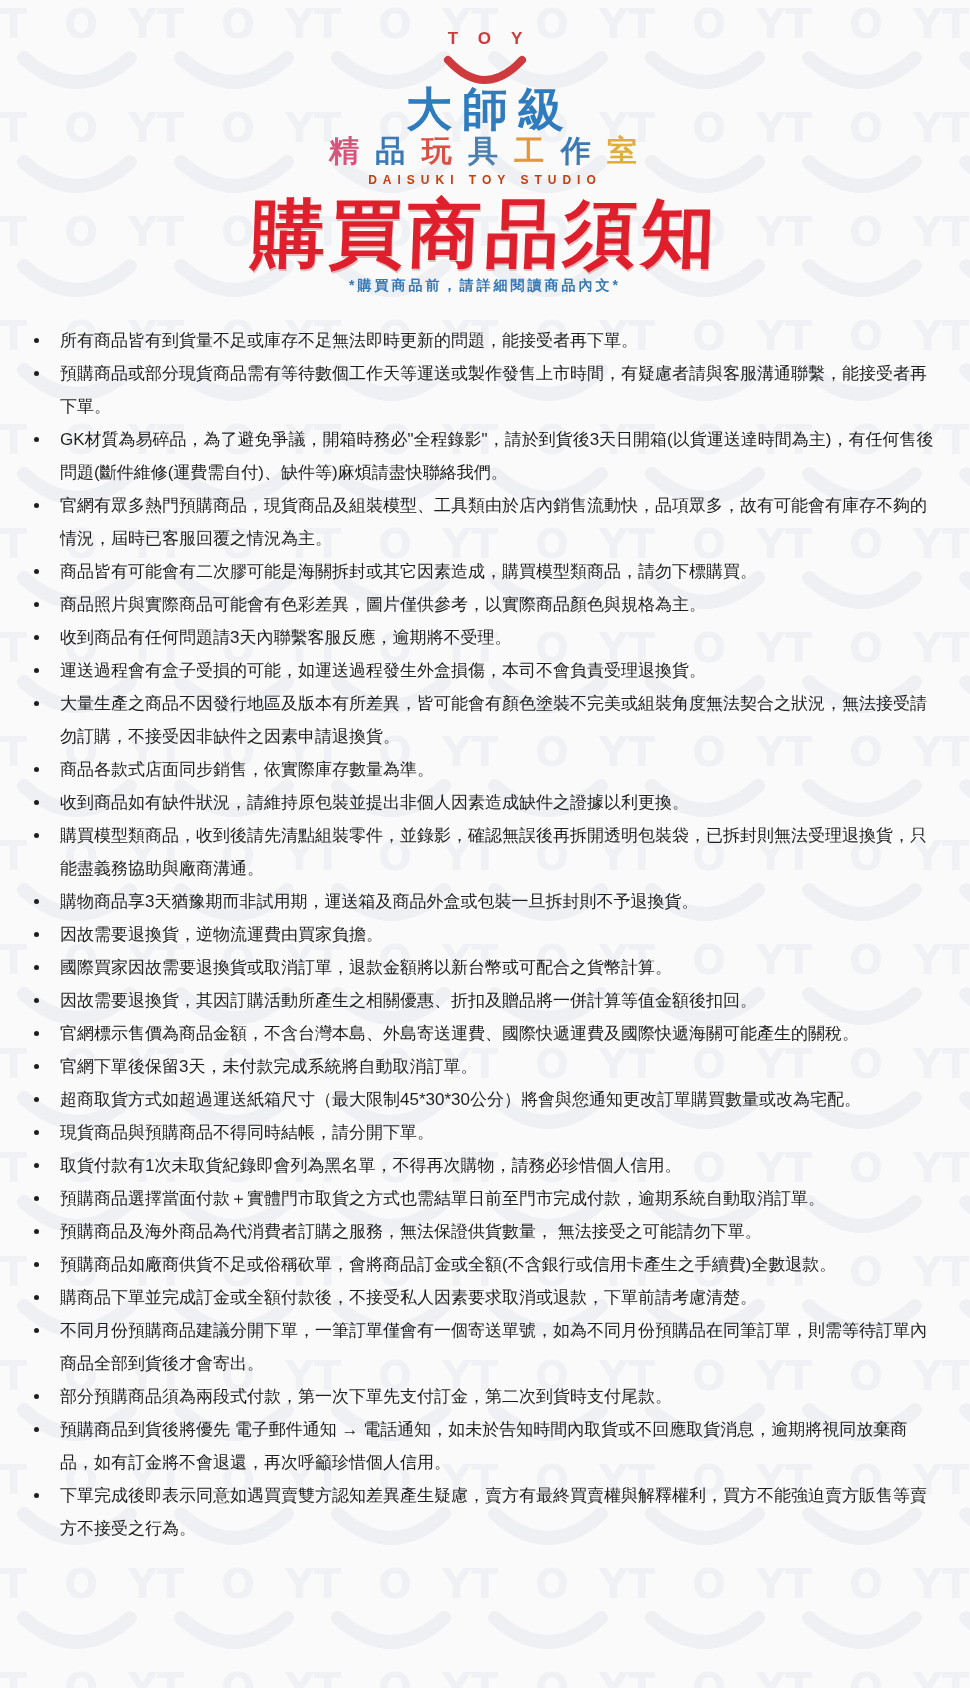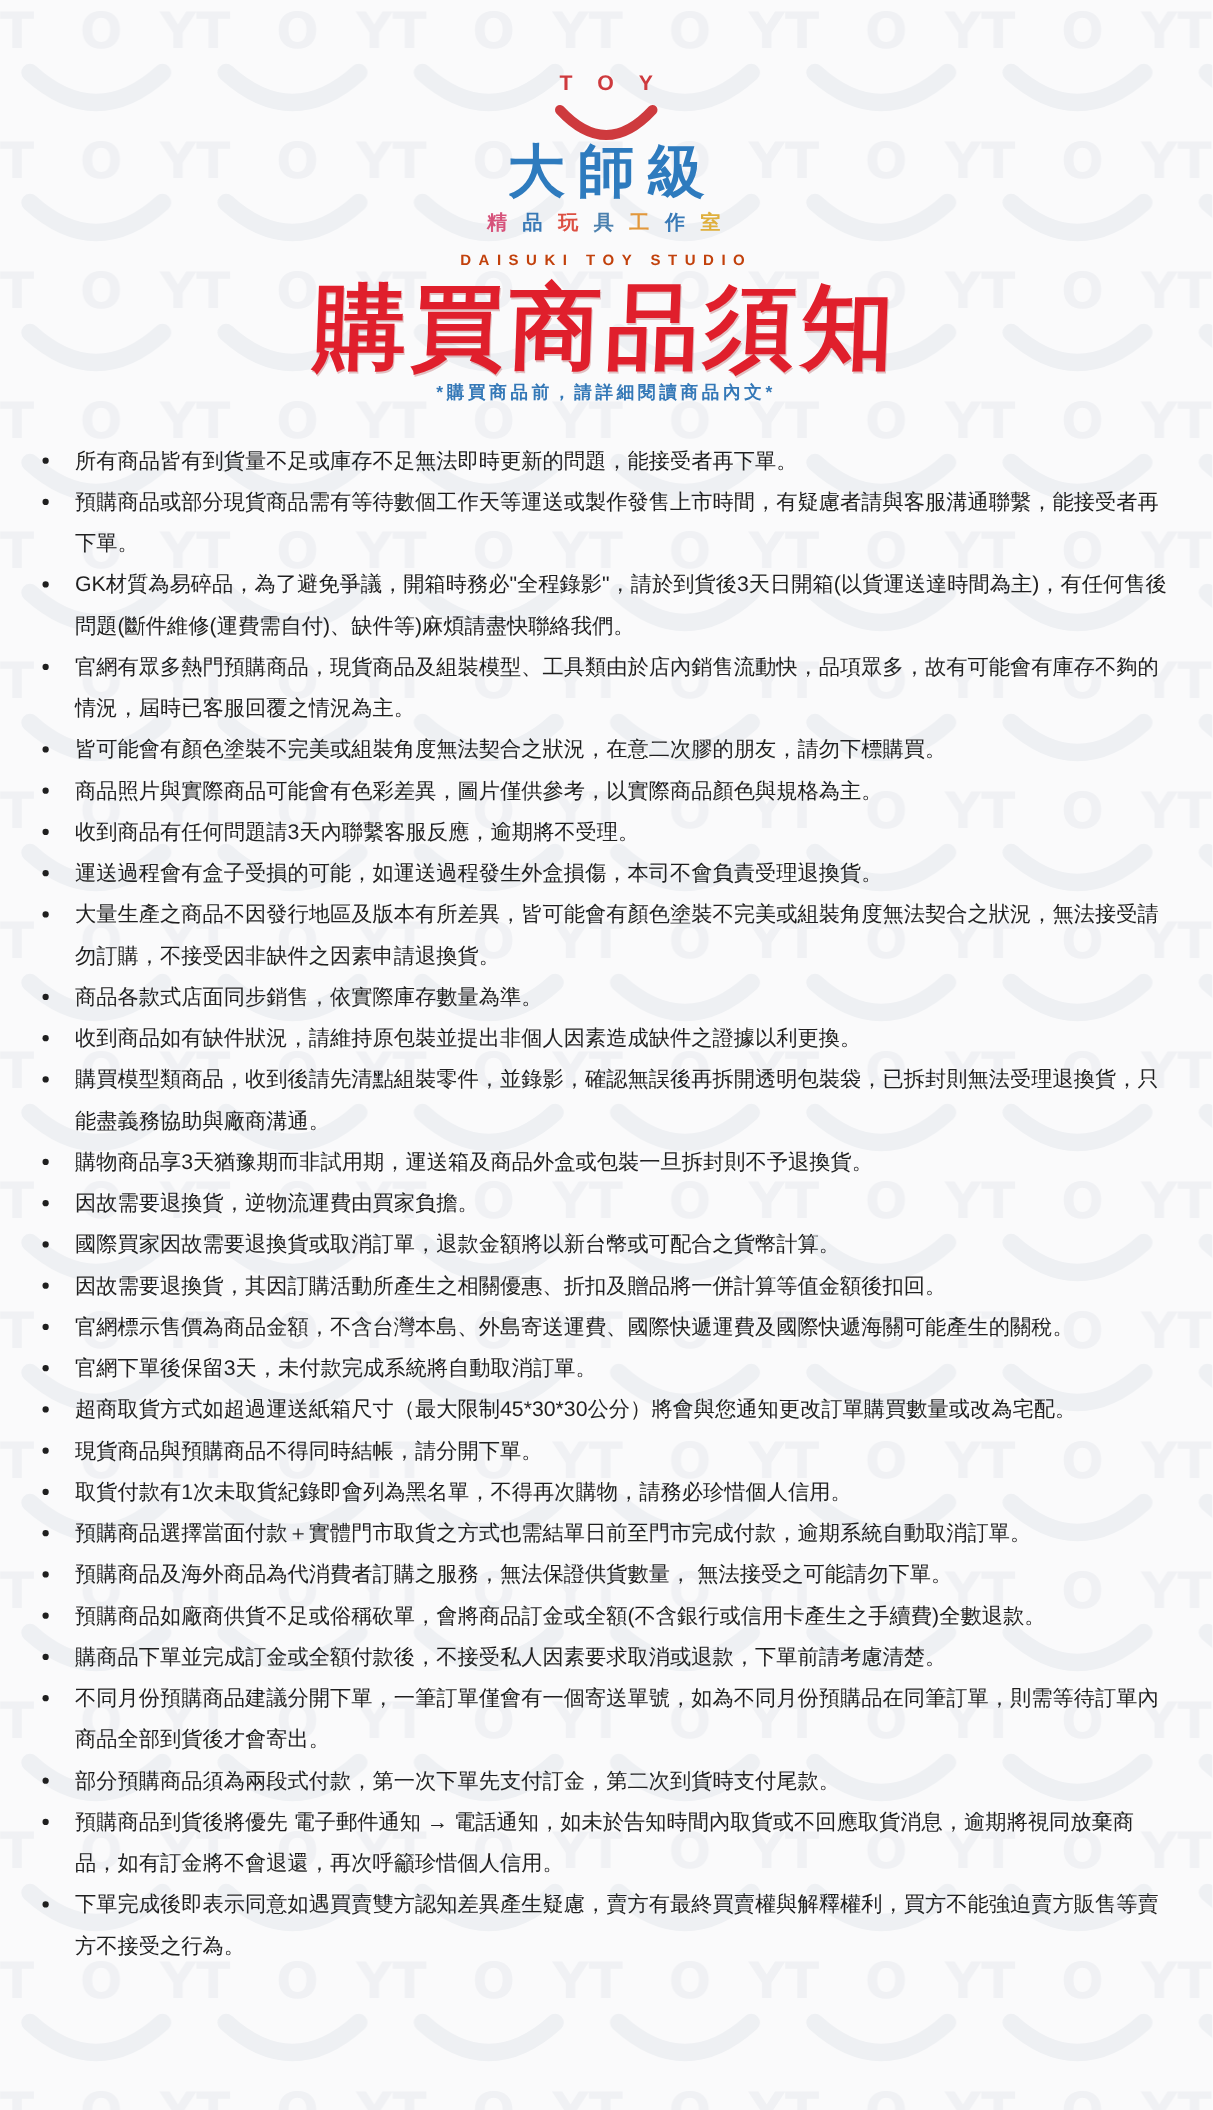--- a/index.html
+++ b/index.html
@@ -15,21 +15,21 @@
   .logo { text-align:center; }
   .toy-text {
     font-size:17px; font-weight:bold; letter-spacing:20px;
     padding-left:20px; line-height:18px;
   }
   .logo-smile { display:block; margin:6px auto 0 auto; }
   .brand-name {
     font-size:46px; font-weight:bold; letter-spacing:10px; padding-left:10px;
     line-height:50px; margin-top:-8px;
   }
-  .sub-brand { font-size:16px; font-weight:bold; letter-spacing:4px; line-height:30px; margin-top:2px; }
+  .sub-brand { font-size:30px; font-weight:bold; letter-spacing:4px; line-height:30px; margin-top:2px; }
   .sub-brand span { display:inline-block; }
   .studio-name {
     font-size:12px; font-weight:bold; letter-spacing:6px; color:#c2410c;
     line-height:16px; margin-top:6px;
   }
 
   
   .page-title {
     text-align:center; font-size:74px; font-weight:900; letter-spacing:4px;
     line-height:76px; margin-top:8px; transform:skewX(-2deg);
@@ -64,21 +64,21 @@
         <text x="128" y="38" font-family="DejaVu Sans, sans-serif" font-size="40" font-weight="bold" fill="#f0f1f4">Y</text>
         <path d="M24 58 Q77 106 130 58" fill="none" stroke="#eef0f3" stroke-width="14" stroke-linecap="round"></path>
       </pattern>
     </defs>
     <rect x="0" y="0" width="970" height="1688" fill="url(#wm)"></rect>
   </svg>
 
   <div class="content">
 
     <div class="logo">
-      <div class="toy-text" style="color:#ce3a3e;margin-top:28px;">TOY</div>
+      <div class="toy-text" style="color:#ce3a3e;">TOY</div>
       <svg class="logo-smile" width="92" height="38" viewBox="0 0 92 38" xmlns="http://www.w3.org/2000/svg">
         <path d="M9 6 Q46 46 83 6" fill="none" stroke="#ce3a3e" stroke-width="8" stroke-linecap="round"></path>
       </svg>
       <div class="brand-name" style="color:#2e7bbe;">大師級</div>
       <div class="sub-brand">
         
       
           <span style="color: rgb(214, 83, 123);">精</span>
         
           <span style="color: rgb(56, 121, 182);">品</span>
@@ -117,21 +117,21 @@
         </li>
 
 
         <li class="notice-item">
           <span class="bullet-dot"></span>
           <span class="notice-text">官網有眾多熱門預購商品，現貨商品及組裝模型、工具類由於店內銷售流動快，品項眾多，故有可能會有庫存不夠的情況，屆時已客服回覆之情況為主。</span>
         </li>
 
         <li class="notice-item">
           <span class="bullet-dot"></span>
-          <span class="notice-text">皆可能會有顏色塗裝不完美或組裝角度無法契合之狀況，在意二次膠的朋友，請勿下標購買。</span>
+          <span class="notice-text">商品皆有可能會有二次膠可能是海關拆封或其它因素造成，購買模型類商品，請勿下標購買。</span>
         </li>
 
         <li class="notice-item">
           <span class="bullet-dot"></span>
           <span class="notice-text">商品照片與實際商品可能會有色彩差異，圖片僅供參考，以實際商品顏色與規格為主。</span>
         </li>
 
         <li class="notice-item">
           <span class="bullet-dot"></span>
           <span class="notice-text">收到商品有任何問題請3天內聯繫客服反應，逾期將不受理。</span>

